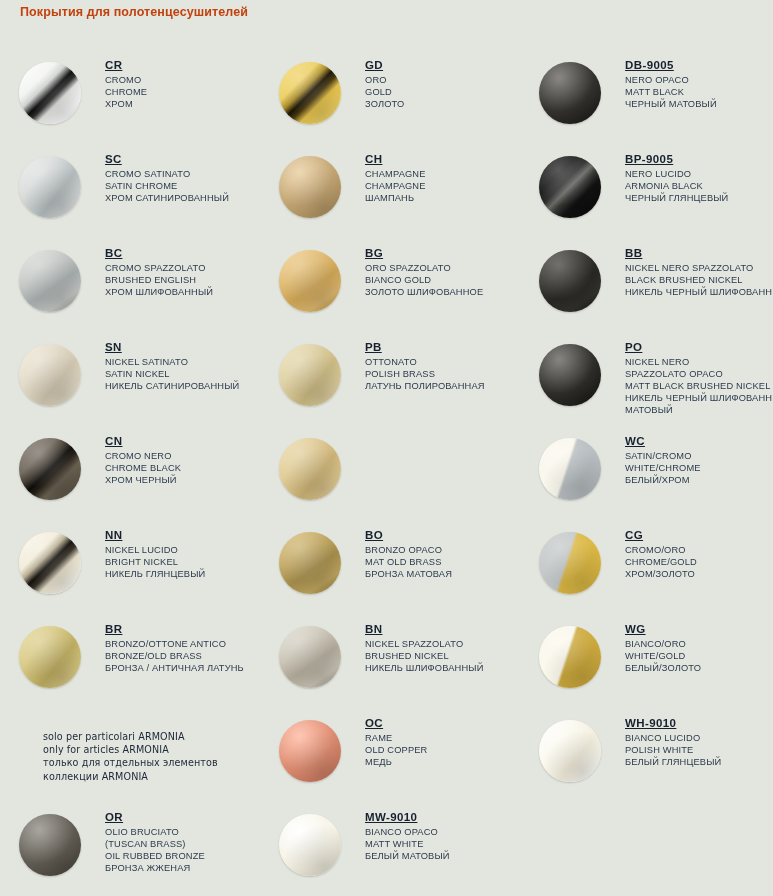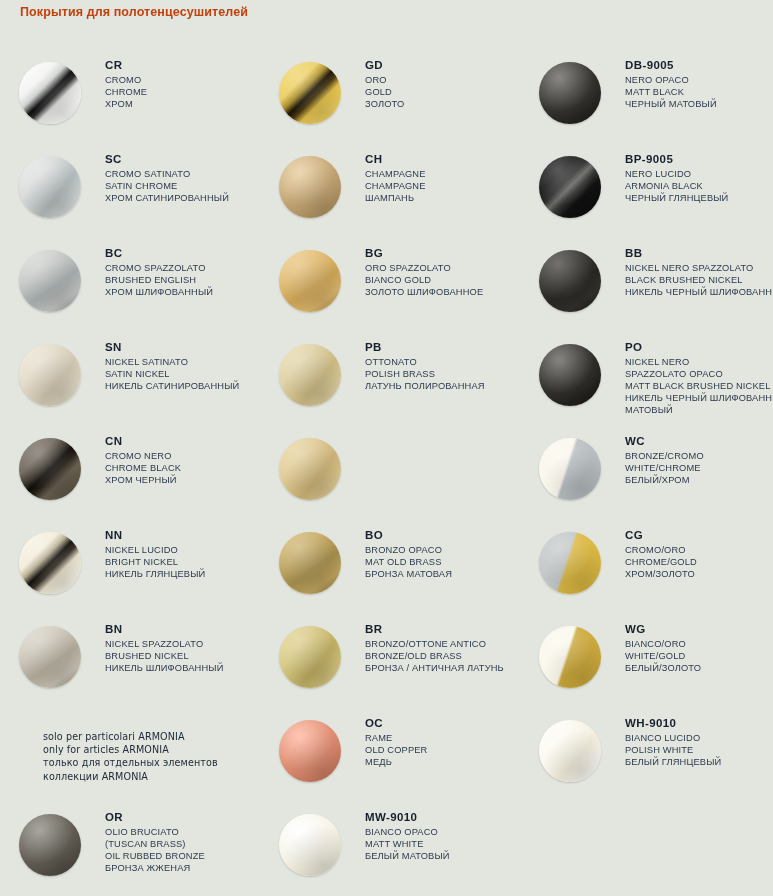--- a/index.html
+++ b/index.html
@@ -51,20 +51,21 @@
 
   .txt{
     margin-left:24px;
     margin-top:10px;
     line-height:1.30;
   }
   .code{
     font-size:11.5px;font-weight:bold;letter-spacing:.4px;
     color:#16202e;
     margin-bottom:1px;
+    text-decoration:underline;
   }
   .ln{
     font-size:9.3px;letter-spacing:.15px;
     color:#2b3a4d;
     white-space:nowrap;
   }
 
   .note{
     margin-top:24px;
     margin-left:0;
@@ -235,21 +236,21 @@
         <div class="swatch" style="background: linear-gradient(128deg, rgb(239, 218, 164) 0%, rgb(224, 203, 149) 32%, rgb(205, 180, 119) 62%, rgb(234, 213, 159) 88%, rgb(205, 180, 119) 100%);">
           <div class="gloss" style="background: radial-gradient(circle at 32% 24%, rgba(255, 255, 255, 0.3) 0%, rgba(255, 255, 255, 0) 55%), radial-gradient(circle at 70% 82%, rgba(0, 0, 0, 0.16) 0%, rgba(0, 0, 0, 0) 60%);"></div>
         </div>
       </div>
       <div class="cell">
         <div class="swatch" style="background: linear-gradient(108deg, rgb(250, 247, 236) 0%, rgb(250, 247, 236) 44%, rgb(185, 191, 194) 48%, rgb(185, 191, 194) 100%);">
           <div class="gloss" style="background: radial-gradient(circle at 32% 24%, rgba(255, 255, 255, 0.3) 0%, rgba(255, 255, 255, 0) 55%), radial-gradient(circle at 70% 82%, rgba(0, 0, 0, 0.16) 0%, rgba(0, 0, 0, 0) 60%);"></div>
         </div>
         <div class="txt">
           <div class="code">WC</div>
-          <div class="ln">BRONZE/CROMO</div>
+          <div class="ln">SATIN/CROMO</div>
           <div class="ln">WHITE/CHROME</div>
           <div class="ln">БЕЛЫЙ/ХРОМ</div>
         </div>
       </div>
       <div class="cell">
         <div class="swatch" style="background: linear-gradient(135deg, rgb(251, 247, 233) 0%, rgb(242, 236, 217) 32%, rgb(185, 174, 146) 41%, rgb(20, 17, 13) 50%, rgb(58, 52, 42) 57%, rgb(236, 229, 208) 66%, rgb(252, 249, 238) 84%, rgb(245, 240, 224) 100%);">
           <div class="gloss" style="background: radial-gradient(circle at 32% 24%, rgba(255, 255, 255, 0.3) 0%, rgba(255, 255, 255, 0) 55%), radial-gradient(circle at 70% 82%, rgba(0, 0, 0, 0.16) 0%, rgba(0, 0, 0, 0) 60%);"></div>
         </div>
         <div class="txt">
           <div class="code">NN</div>
@@ -274,39 +275,39 @@
           <div class="gloss" style="background: radial-gradient(circle at 32% 24%, rgba(255, 255, 255, 0.3) 0%, rgba(255, 255, 255, 0) 55%), radial-gradient(circle at 70% 82%, rgba(0, 0, 0, 0.16) 0%, rgba(0, 0, 0, 0) 60%);"></div>
         </div>
         <div class="txt">
           <div class="code">CG</div>
           <div class="ln">CROMO/ORO</div>
           <div class="ln">CHROME/GOLD</div>
           <div class="ln">ХРОМ/ЗОЛОТО</div>
         </div>
       </div>
       <div class="cell">
+        <div class="swatch" style="background: linear-gradient(128deg, rgb(231, 216, 147) 0%, rgb(216, 201, 132) 32%, rgb(191, 174, 98) 62%, rgb(226, 211, 142) 88%, rgb(191, 174, 98) 100%);">
+          <div class="gloss" style="background: radial-gradient(circle at 32% 24%, rgba(255, 255, 255, 0.3) 0%, rgba(255, 255, 255, 0) 55%), radial-gradient(circle at 70% 82%, rgba(0, 0, 0, 0.16) 0%, rgba(0, 0, 0, 0) 60%);"></div>
+        </div>
+        <div class="txt">
+          <div class="code">BR</div>
+          <div class="ln">BRONZO/OTTONE ANTICO</div>
+          <div class="ln">BRONZE/OLD BRASS</div>
+          <div class="ln">БРОНЗА / АНТИЧНАЯ ЛАТУНЬ</div>
+        </div>
+      </div>
+      <div class="cell">
         <div class="swatch" style="background: linear-gradient(145deg, rgb(227, 221, 207) 0%, rgb(207, 201, 187) 28%, rgb(179, 171, 155) 58%, rgb(207, 201, 187) 78%, rgb(159, 151, 135) 100%);">
           <div class="gloss" style="background: radial-gradient(circle at 32% 24%, rgba(255, 255, 255, 0.3) 0%, rgba(255, 255, 255, 0) 55%), radial-gradient(circle at 70% 82%, rgba(0, 0, 0, 0.16) 0%, rgba(0, 0, 0, 0) 60%);"></div>
         </div>
         <div class="txt">
           <div class="code">BN</div>
           <div class="ln">NICKEL SPAZZOLATO</div>
           <div class="ln">BRUSHED NICKEL</div>
           <div class="ln">НИКЕЛЬ ШЛИФОВАННЫЙ</div>
-        </div>
-      </div>
-      <div class="cell">
-        <div class="swatch" style="background: linear-gradient(128deg, rgb(231, 216, 147) 0%, rgb(216, 201, 132) 32%, rgb(191, 174, 98) 62%, rgb(226, 211, 142) 88%, rgb(191, 174, 98) 100%);">
-          <div class="gloss" style="background: radial-gradient(circle at 32% 24%, rgba(255, 255, 255, 0.3) 0%, rgba(255, 255, 255, 0) 55%), radial-gradient(circle at 70% 82%, rgba(0, 0, 0, 0.16) 0%, rgba(0, 0, 0, 0) 60%);"></div>
-        </div>
-        <div class="txt">
-          <div class="code">BR</div>
-          <div class="ln">BRONZO/OTTONE ANTICO</div>
-          <div class="ln">BRONZE/OLD BRASS</div>
-          <div class="ln">БРОНЗА / АНТИЧНАЯ ЛАТУНЬ</div>
         </div>
       </div>
       <div class="cell">
         <div class="swatch" style="background: linear-gradient(108deg, rgb(251, 248, 236) 0%, rgb(251, 248, 236) 44%, rgb(206, 171, 62) 48%, rgb(206, 171, 62) 100%);">
           <div class="gloss" style="background: radial-gradient(circle at 32% 24%, rgba(255, 255, 255, 0.3) 0%, rgba(255, 255, 255, 0) 55%), radial-gradient(circle at 70% 82%, rgba(0, 0, 0, 0.16) 0%, rgba(0, 0, 0, 0) 60%);"></div>
         </div>
         <div class="txt">
           <div class="code">WG</div>
           <div class="ln">BIANCO/ORO</div>
           <div class="ln">WHITE/GOLD</div>

